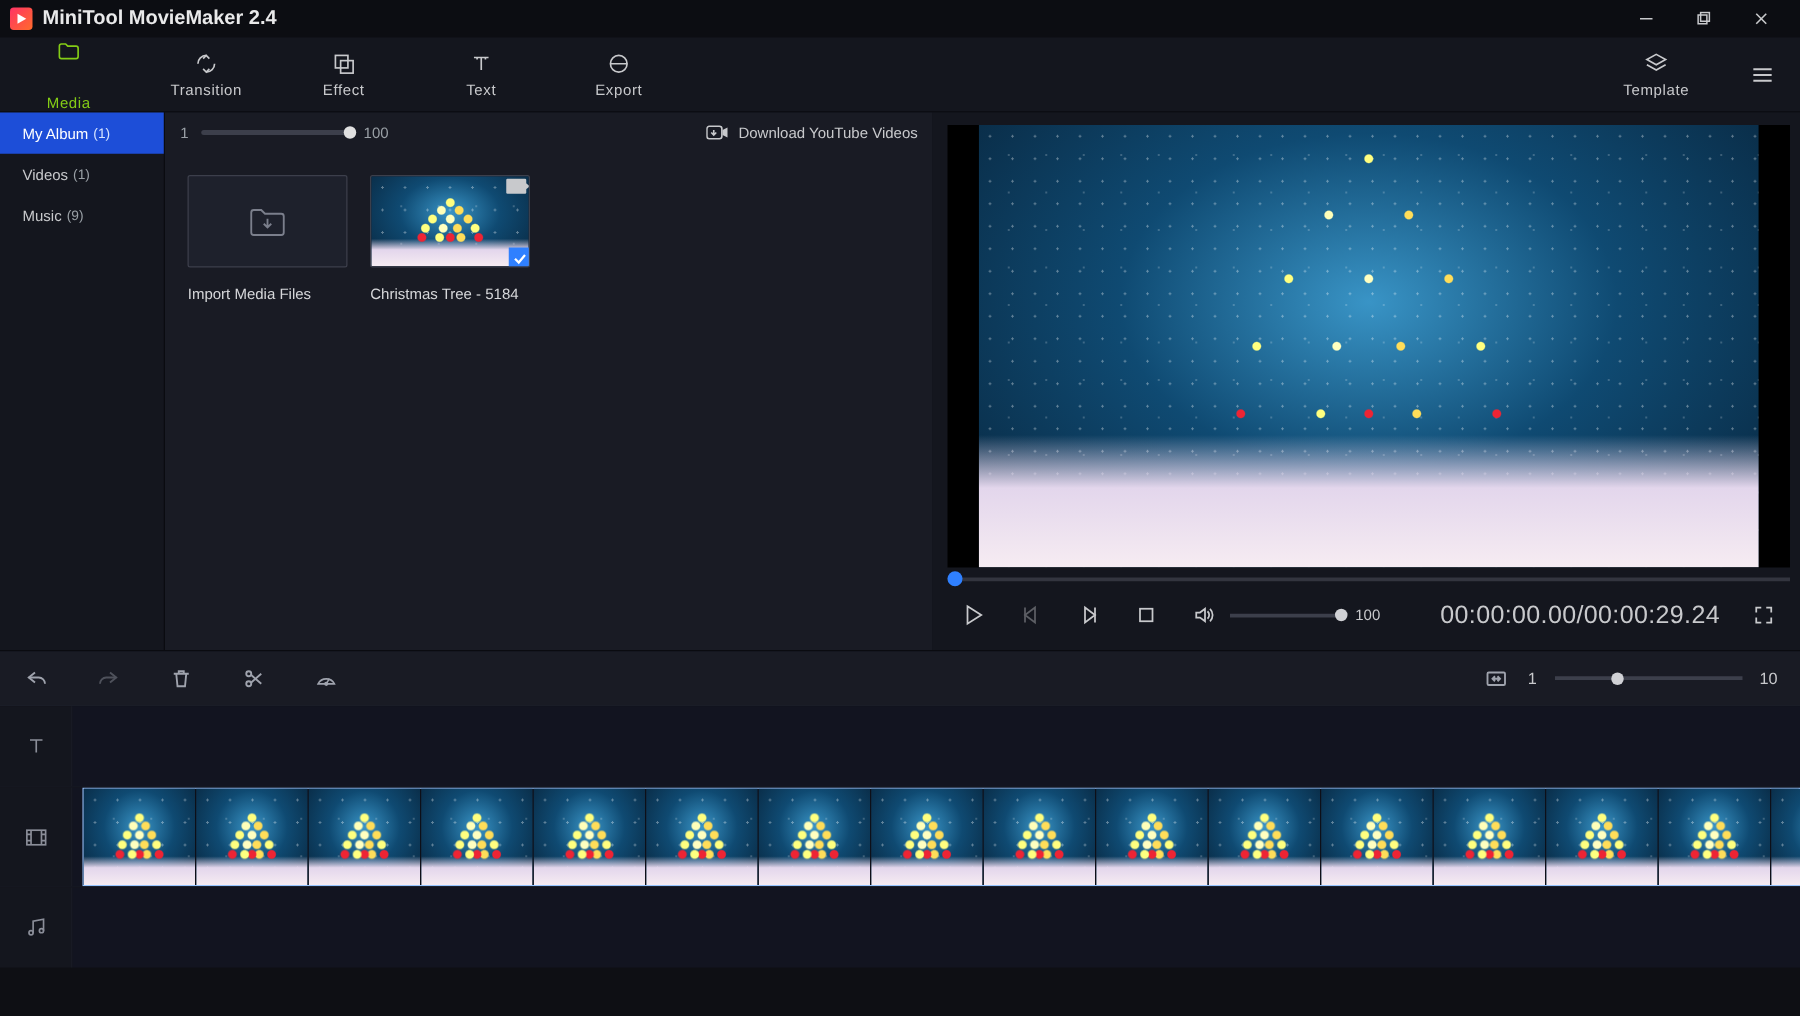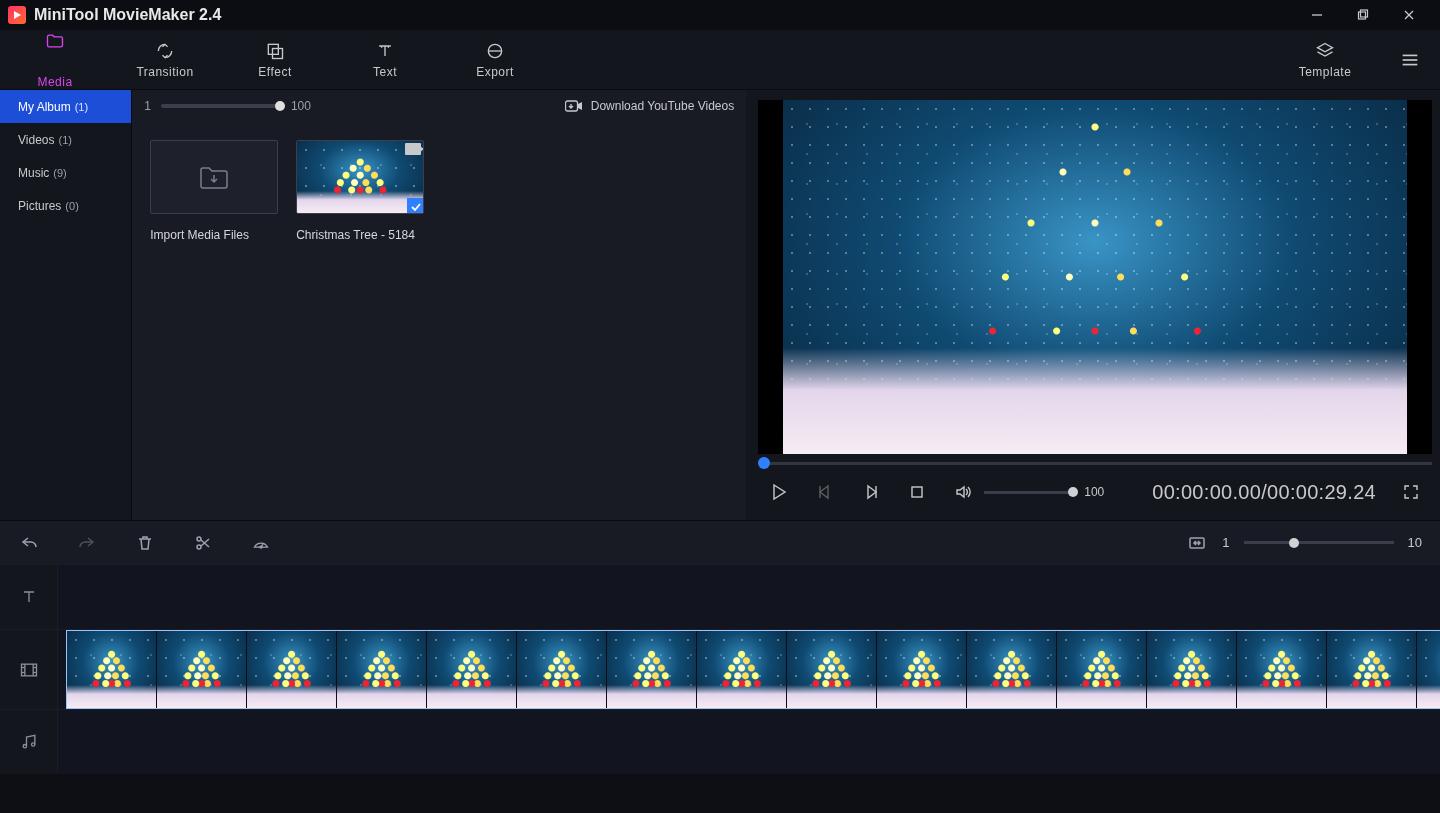--- a/index.html
+++ b/index.html
@@ -46,21 +46,21 @@
     height: 60px;
     display: flex;
     flex-direction: column;
     align-items: center;
     justify-content: center;
     gap: 4px;
     color: #c8c9cc;
     font-size: 12px;
     letter-spacing: 0.5px;
   }
-  .toolbtn.active { color: #d946ef; gap: 24px; }
+  .toolbtn.active { color: #84cc16; gap: 24px; }
   .toolbtn svg { width: 20px; height: 20px; }
   .maintoolbar .spacer { flex: 1; }
   .hamburger { width: 60px; display:flex; align-items:center; justify-content:center; }
   .hamburger svg { width:22px; height:22px; }
 
   
   .upper {
     display: flex;
     height: 430px;
   }
@@ -377,24 +377,20 @@
       <span class="count">(1)</span>
     </div>
     <div class="sidebar-item">
       <span>Videos</span>
       <span class="count">(1)</span>
     </div>
     <div class="sidebar-item">
       <span>Music</span>
       <span class="count">(9)</span>
     </div>
-    <div class="sidebar-item">
-      <span>Pictures</span>
-      <span class="count">(0)</span>
-    </div>
   </div>
 
   <div class="mediapanel">
     <div class="mediatop">
       <span>1</span>
       <div class="slider">
           <div class="knob"></div>
         </div>
       <span>100</span>
       <div class="spacer"></div>

